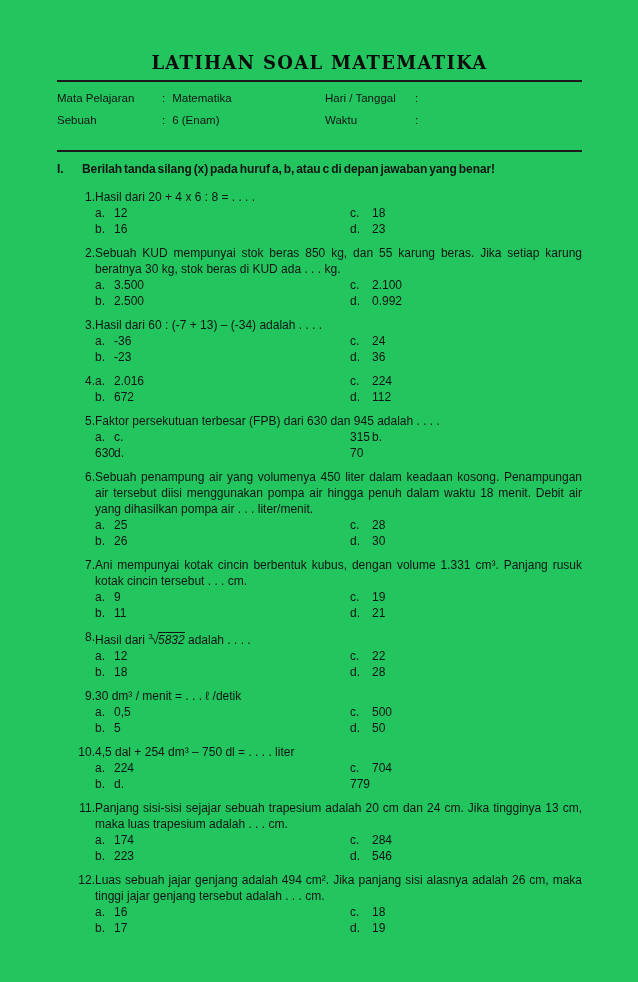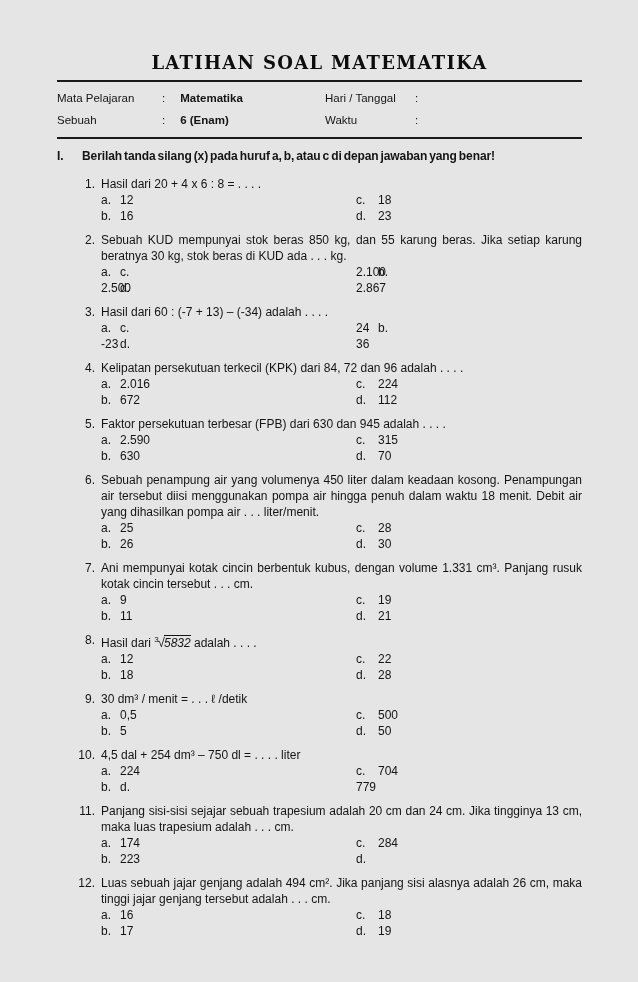--- a/index.html
+++ b/index.html
@@ -7,57 +7,57 @@
   body {
     width: 638px; height: 982px;
     font-family: "Liberation Sans", sans-serif;
     font-size: 12px; line-height: 16px;
     color: #141414;
     overflow: hidden;
   }
   .page {
     width: 638px; height: 982px;
     padding: 52px 56px 0 57px;
-    background: #e5e5e5;
+    background: #22c55e;
   }
   .doc-title {
     text-align: center;
     font-family: "DejaVu Serif", serif;
     font-weight: bold;
     font-size: 18px;
     line-height: 22px;
     letter-spacing: 1.3px;
     color: #0d0d0d;
     margin-bottom: 6px;
     white-space: nowrap;
   }
   .rule { border: 0; border-top: 2px solid #1a1a1a; height: 0; }
-  .meta { padding: 5px 0 6px 0; }
+  .meta { padding: 5px 0 19px 0; }
   .meta-row {
     display: grid;
     grid-template-columns: 105px 163px 90px 1fr;
     line-height: 22px;
     font-size: 11.5px;
   }
-  .m-value .m-val-text { margin-left: 15px; font-weight: bold; }
+  .m-value .m-val-text { margin-left: 7px; }
   .section-head {
     display: flex;
     margin-top: 9px;
     margin-bottom: 12px;
     font-weight: bold;
     font-size: 12px;
     letter-spacing: -0.1px;
     word-spacing: -1.2px;
     white-space: nowrap;
   }
   .sec-num { flex: 0 0 25px; }
   .questions { }
   .question { display: flex; margin-bottom: 8px; }
   .q-num { flex: 0 0 38px; text-align: right; }
-  .q-body { flex: 1; margin-left: 6px; }
+  .q-body { flex: 1; }
   .q-text { text-align: justify; }
   .opt-grid {
     display: grid;
     grid-template-columns: 19px 236px 22px 1fr;
   }
   .root-idx { font-size: 8px; vertical-align: 5px; margin-right: -1px; }
   .root-sign { font-size: 13px; }
   .radicand { border-top: 1.2px solid #141414; margin-left: -1px; font-style: italic; }
 </style>
 </head>
@@ -107,70 +107,70 @@
         </div>
       </div>
     </div>
 
     <div class="question">
       <div class="q-num">2.</div>
       <div class="q-body">
         <div class="q-text">Sebuah KUD mempunyai stok beras 850 kg, dan 55 karung beras. Jika setiap karung beratnya 30 kg, stok beras di KUD ada . . . kg.</div>
         <div class="opt-grid">
           <span>a.</span>
+            <span>3.500</span>
             <span>c.</span>
             <span>2.100</span>
           <span>b.</span>
             <span>2.500</span>
             <span>d.</span>
-            <span>2.867</span>
+            <span>0.992</span>
         </div>
       </div>
     </div>
 
     <div class="question">
       <div class="q-num">3.</div>
       <div class="q-body">
         <div class="q-text">Hasil dari 60 : (-7 + 13) – (-34) adalah  . . . .</div>
         <div class="opt-grid">
           <span>a.</span>
+            <span>-36</span>
             <span>c.</span>
             <span>24</span>
           <span>b.</span>
             <span>-23</span>
             <span>d.</span>
             <span>36</span>
         </div>
       </div>
     </div>
 
     <div class="question">
       <div class="q-num">4.</div>
       <div class="q-body">
-        <div class="q-text">Kelipatan persekutuan terkecil (KPK) dari 84, 72 dan 96 adalah  . . . .</div>
         <div class="opt-grid">
           <span>a.</span>
             <span>2.016</span>
             <span>c.</span>
             <span>224</span>
           <span>b.</span>
             <span>672</span>
             <span>d.</span>
             <span>112</span>
         </div>
       </div>
     </div>
 
     <div class="question">
       <div class="q-num">5.</div>
       <div class="q-body">
         <div class="q-text">Faktor persekutuan terbesar (FPB) dari 630 dan 945 adalah  . . . .</div>
         <div class="opt-grid">
           <span>a.</span>
-            <span>2.590</span>
             <span>c.</span>
             <span>315</span>
           <span>b.</span>
             <span>630</span>
             <span>d.</span>
             <span>70</span>
         </div>
       </div>
     </div>
 
@@ -267,20 +267,21 @@
       <div class="q-body">
         <div class="q-text">Panjang sisi-sisi sejajar sebuah trapesium adalah 20 cm dan 24 cm. Jika tingginya 13 cm, maka luas trapesium adalah  . . . cm.</div>
         <div class="opt-grid">
           <span>a.</span>
             <span>174</span>
             <span>c.</span>
             <span>284</span>
           <span>b.</span>
             <span>223</span>
             <span>d.</span>
+            <span>546</span>
         </div>
       </div>
     </div>
 
     <div class="question">
       <div class="q-num">12.</div>
       <div class="q-body">
         <div class="q-text">Luas sebuah jajar genjang adalah 494 cm². Jika panjang sisi alasnya adalah 26 cm, maka tinggi jajar genjang tersebut adalah  . . . cm.</div>
         <div class="opt-grid">
           <span>a.</span>

